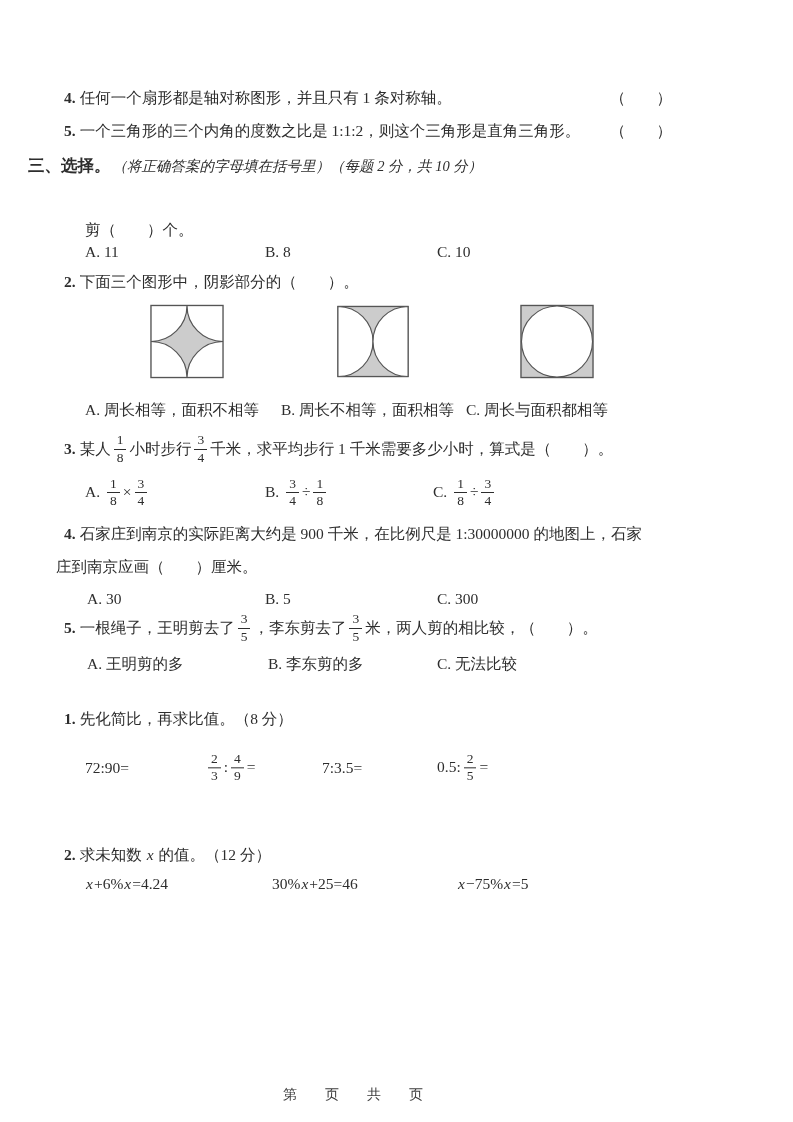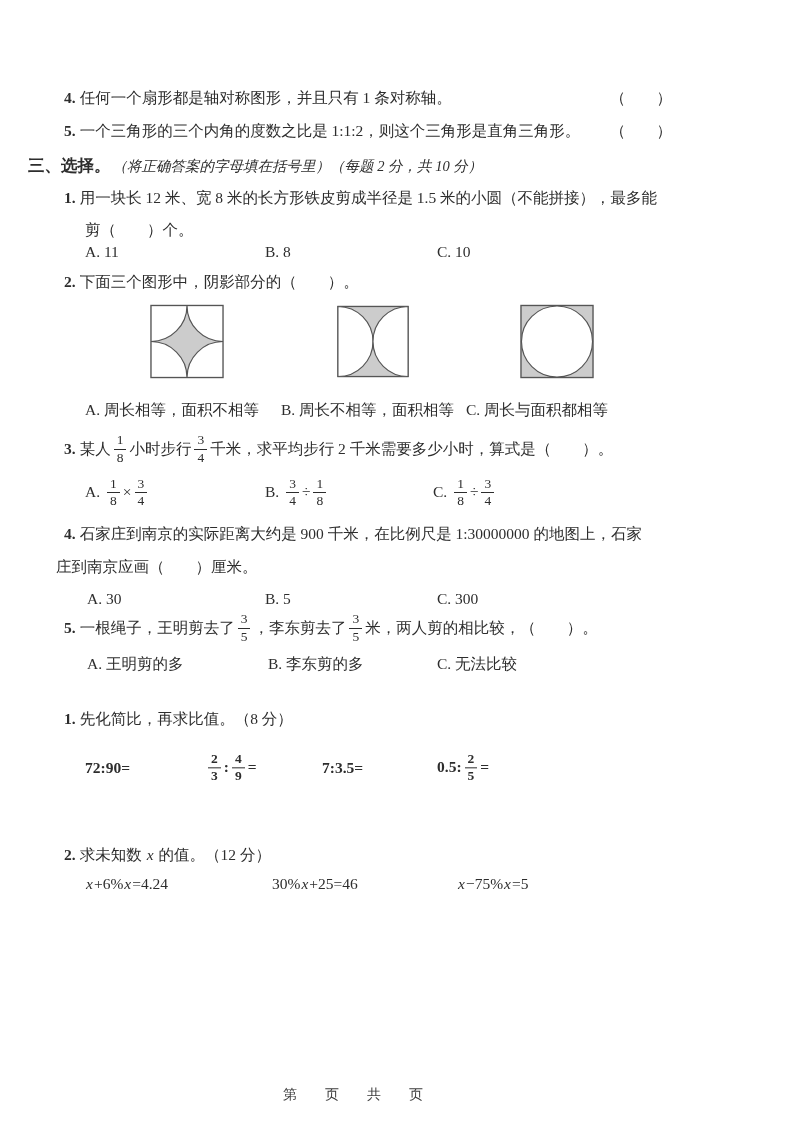--- a/index.html
+++ b/index.html
@@ -12,21 +12,21 @@
   .qno{font-weight:bold;margin-right:4px;}
   .secno,.sectitle{font-weight:bold;font-size:16.5px;}
   .secnote{font-style:italic;font-size:14.5px;margin-left:2px;}
   .blank{position:absolute;white-space:pre;}
   .opt{position:absolute;display:inline-flex;align-items:center;white-space:pre;}
   .flexline{display:flex;align-items:center;}
   .frac{display:inline-flex;flex-direction:column;align-items:center;
         line-height:1.05;font-size:13.5px;margin:0 3px;vertical-align:middle;}
   .frac .fn{border-bottom:1px solid #2d2d2d;padding:0 3px 1px 3px;}
   .frac .fd{padding:1px 3px 0 3px;}
-  .exprrow{position:absolute;left:0;width:100%;height:46px;font-weight:bold;}
+  .exprrow{position:absolute;left:0;width:100%;height:46px;}
   .expr{position:absolute;top:50%;transform:translateY(-50%);
         display:inline-flex;align-items:center;white-space:pre;font-size:15.5px;}
   .var{font-style:italic;padding:0 1px;}
   .figs span{position:absolute;top:0;}
   .footer{position:absolute;left:0;width:100%;text-align:center;
           font-size:14px;letter-spacing:7px;color:#3a3a3a;}
   svg{display:block;}
 </style>
 </head>
 <body>
@@ -40,23 +40,20 @@
 
   <div class="line" style="top:121px">
     <span style="margin-left:64px" class="qno">5.</span><span>一个三角形的三个内角的度数之比是 1:1:2，则这个三角形是直角三角形。</span>
     <span class="blank" style="left:610px">（　　）</span>
   </div>
 
   <div class="line" style="top:155px">
     <span style="margin-left:28px" class="secno">三、</span><span class="sectitle">选择。</span><span class="secnote">（将正确答案的字母填在括号里）（每题 2 分，共 10 分）</span>
   </div>
 
-  <div class="line" style="top:188px">
-    <span style="margin-left:64px" class="qno">1.</span><span>用一块长 12 米、宽 8 米的长方形铁皮剪成半径是 1.5 米的小圆（不能拼接），最多能</span>
-  </div>
   <div class="line" style="top:220px">
     <span style="margin-left:85px">剪（　　）个。</span>
   </div>
   <div class="line" style="top:242px;height:22px">
     <span class="opt" style="left:85px">A. 11</span>
     <span class="opt" style="left:265px">B. 8</span>
     <span class="opt" style="left:437px">C. 10</span>
   </div>
 
   <div class="line" style="top:272px">
@@ -96,21 +93,21 @@
       <span>某人</span>
       <span class="frac">
         <span class="fn">1</span>
         <span class="fd">8</span>
       </span>
       <span>小时步行</span>
       <span class="frac">
         <span class="fn">3</span>
         <span class="fd">4</span>
       </span>
-      <span>千米，求平均步行 2 千米需要多少小时，算式是（　　）。</span>
+      <span>千米，求平均步行 1 千米需要多少小时，算式是（　　）。</span>
   </div>
 
   <div class="line" style="top:477px;height:42px">
     <span class="opt" style="left:85px">
       <span class="qno" style="font-weight:normal">A.</span><span class="frac"><span class="fn">1</span><span class="fd">8</span></span><span>×</span><span class="frac"><span class="fn">3</span><span class="fd">4</span></span>
     </span>
     <span class="opt" style="left:265px">
       <span class="qno" style="font-weight:normal">B.</span><span class="frac"><span class="fn">3</span><span class="fd">4</span></span><span>÷</span><span class="frac"><span class="fn">1</span><span class="fd">8</span></span>
     </span>
     <span class="opt" style="left:433px">

